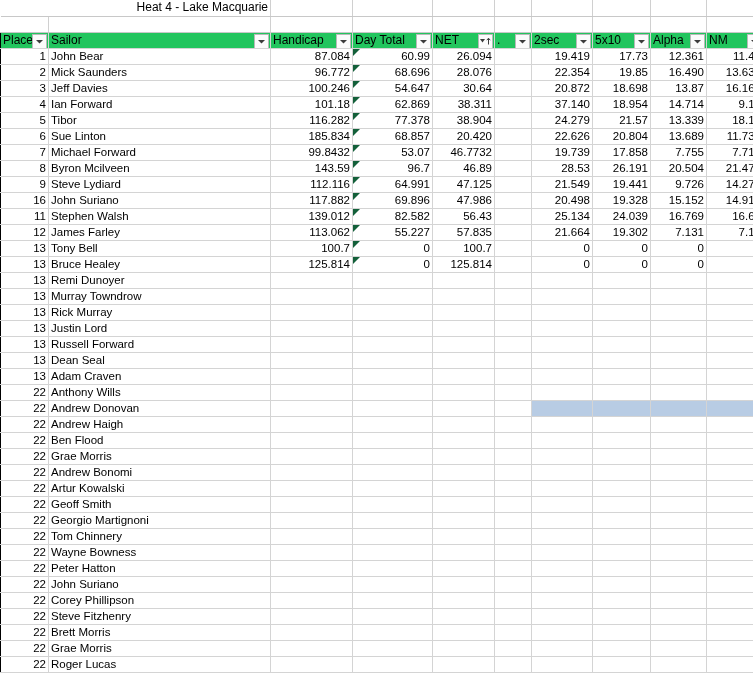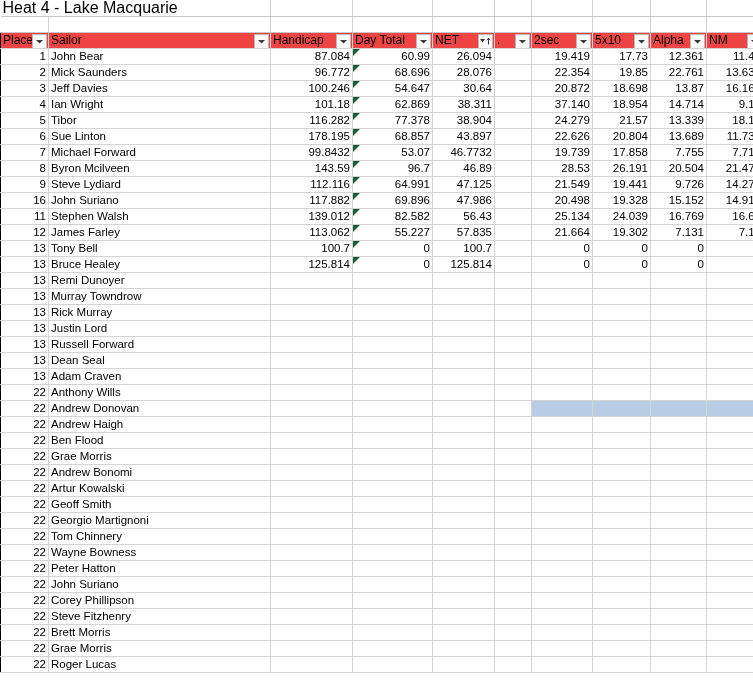--- a/index.html
+++ b/index.html
@@ -29,36 +29,37 @@
     white-space: nowrap;
     border-right: 1px solid #d4d4d4;
     border-bottom: 1px solid #d4d4d4;
     vertical-align: middle;
     line-height: 15px;
   }
   
   .titlecell {
     border-right: 1px solid #d0d0d0 !important;
     border-bottom: 1px solid #c8c8c8 !important;
-    font-size: 16px;
+    font-size: 12px;
     padding-left: 3px;
+    text-align: right;
   }
   .blankband td {
     border-bottom: 1px solid #c8c8c8 !important;
     border-right: 1px solid #d0d0d0 !important;
     height: 14px;
   }
   .hdr td {
     border-top: 1px solid #000;
     border-bottom: 1px solid #000;
     border-right: 1px solid #000;
     font-size: 12px;
     height: 18px;
     line-height: 17px;
-    background: #ef4444;
+    background: #22c55e;
     position: relative;
   }
   .hdr td.first { border-left: 1px solid #000; }
   .drow td {
     border-right: 1px solid #000;
     border-bottom: 1px solid #000;
   }
   .drow td.first { border-left: 1px solid #000; }
   .num { text-align: right; padding-right: 3px; }
   .txt { text-align: left; padding-left: 4px; }
@@ -236,38 +237,38 @@
         </tr>
         <tr class="drow">
           <td class="num first">2</td>
           <td class="txt">Mick Saunders</td>
           <td class="num">96.772</td>
           <td class="num gtri">68.696</td>
           <td class="num">28.076</td>
           <td class="txt"></td>
           <td class="num">22.354</td>
           <td class="num">19.85</td>
-          <td class="num">22.761</td>
+          <td class="num">16.490</td>
           <td class="num">13.634</td>
         </tr>
         <tr class="drow">
           <td class="num first">3</td>
           <td class="txt">Jeff Davies</td>
           <td class="num">100.246</td>
           <td class="num gtri">54.647</td>
           <td class="num">30.64</td>
           <td class="txt"></td>
           <td class="num">20.872</td>
           <td class="num">18.698</td>
           <td class="num">13.87</td>
           <td class="num">16.166</td>
         </tr>
         <tr class="drow">
           <td class="num first">4</td>
-          <td class="txt">Ian Wright</td>
+          <td class="txt">Ian Forward</td>
           <td class="num">101.18</td>
           <td class="num gtri">62.869</td>
           <td class="num">38.311</td>
           <td class="txt"></td>
           <td class="num">37.140</td>
           <td class="num">18.954</td>
           <td class="num">14.714</td>
           <td class="num">9.17</td>
         </tr>
         <tr class="drow">
@@ -278,23 +279,23 @@
           <td class="num">38.904</td>
           <td class="txt"></td>
           <td class="num">24.279</td>
           <td class="num">21.57</td>
           <td class="num">13.339</td>
           <td class="num">18.19</td>
         </tr>
         <tr class="drow">
           <td class="num first">6</td>
           <td class="txt">Sue Linton</td>
-          <td class="num">178.195</td>
+          <td class="num">185.834</td>
           <td class="num gtri">68.857</td>
-          <td class="num">43.897</td>
+          <td class="num">20.420</td>
           <td class="txt"></td>
           <td class="num">22.626</td>
           <td class="num">20.804</td>
           <td class="num">13.689</td>
           <td class="num">11.738</td>
         </tr>
         <tr class="drow">
           <td class="num first">7</td>
           <td class="txt">Michael Forward</td>
           <td class="num">99.8432</td>

